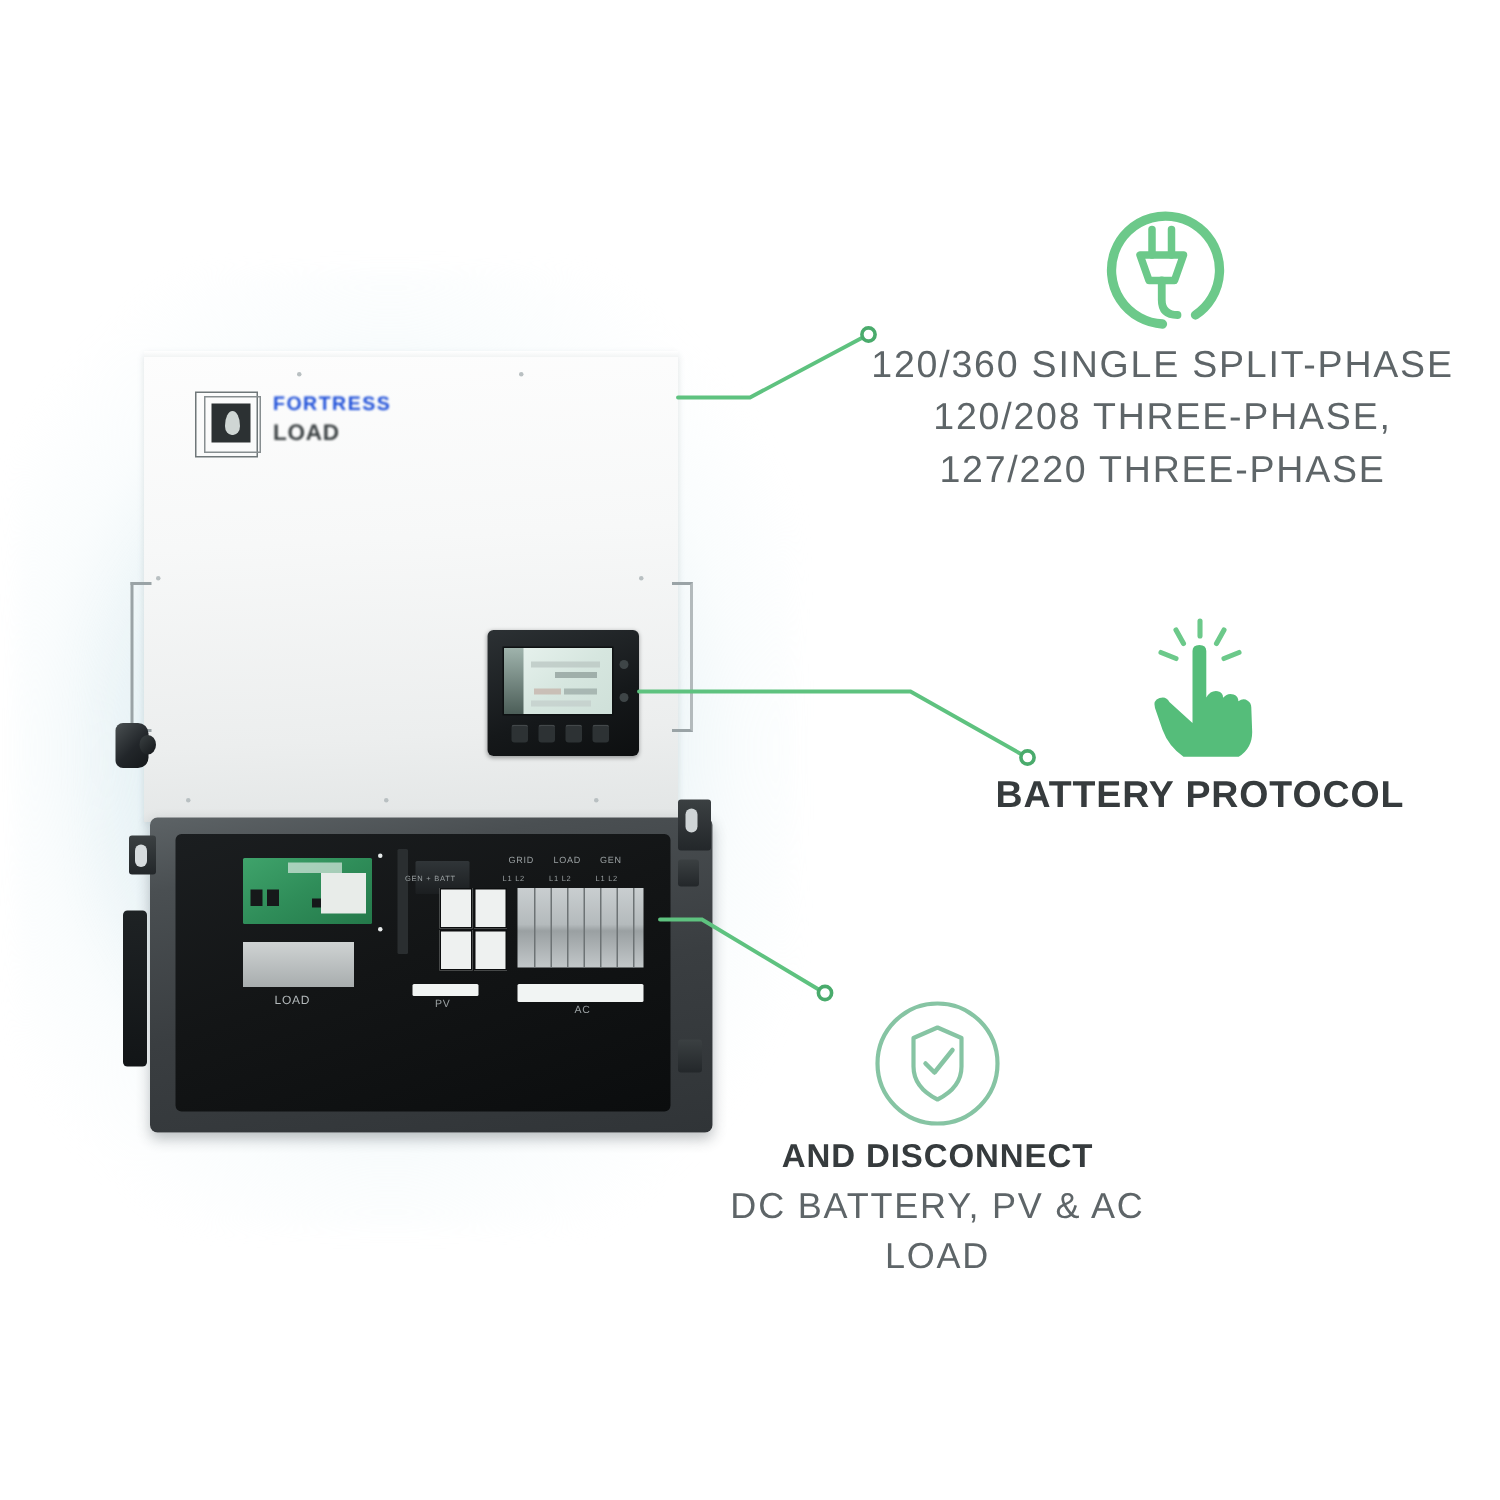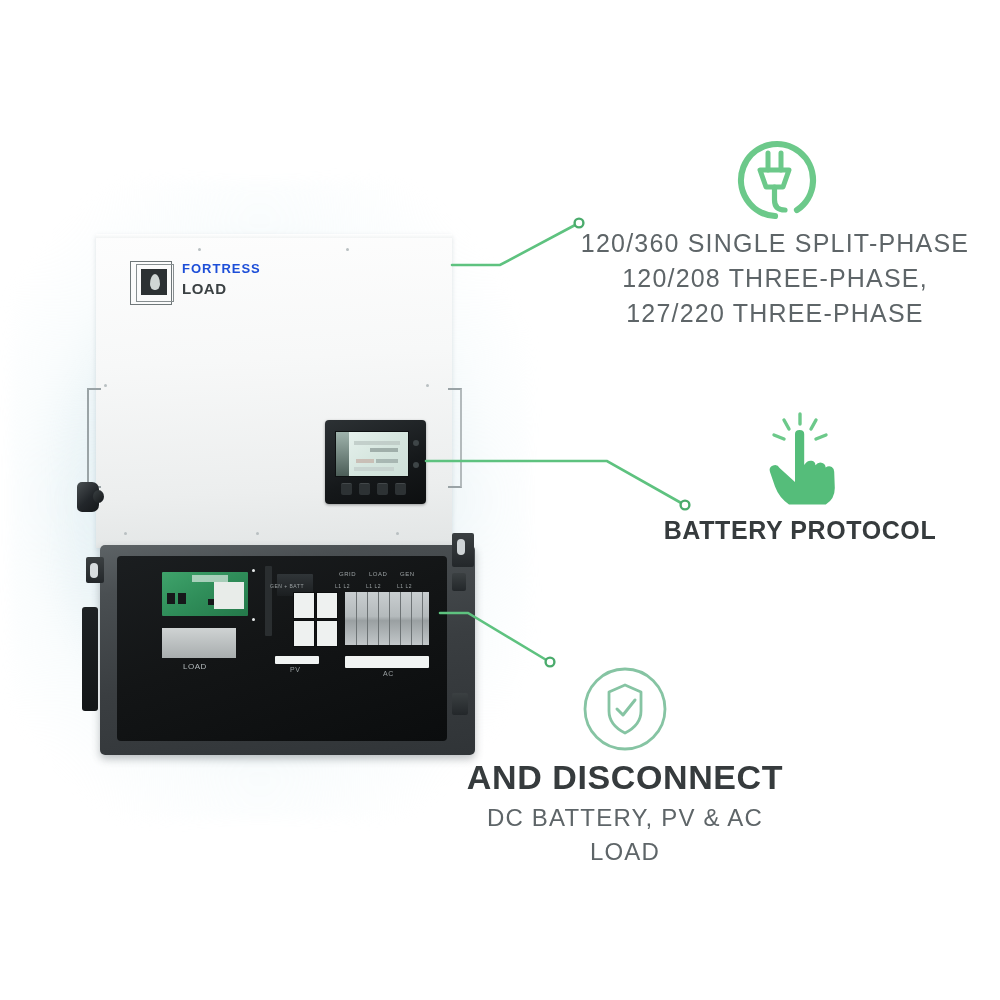--- a/index.html
+++ b/index.html
@@ -488,20 +488,20 @@
   </div>
 
   <div class="callout" style="left:425px; top:663px; width:400px;">
     <div class="icon-holder" style="width:92px;height:92px;">
       <svg viewBox="0 0 92 92" width="92" height="92">
         <circle cx="46" cy="46" r="40" fill="none" stroke="#86c4a3" stroke-width="2.8"></circle>
         <path d="M46 22 L62 29 L62 48 Q62 62 46 70 Q30 62 30 48 L30 29 Z" fill="none" stroke="#86c4a3" stroke-width="2.8" stroke-linejoin="round"></path>
         <path d="M38 46 L44 52 L56 37" fill="none" stroke="#86c4a3" stroke-width="3" stroke-linecap="round" stroke-linejoin="round"></path>
       </svg>
     </div>
-    <div class="callout-title" style="font-size:34px; margin-top:3px;">AND DISCONNECT</div>
+    <div class="callout-title" style="font-size:22px; margin-top:3px;">AND DISCONNECT</div>
     <div class="callout-sub" style="font-size:24px; margin-top:6px;">DC BATTERY, PV &amp; AC</div>
     <div class="callout-sub" style="font-size:24px; margin-top:3px;">LOAD</div>
   </div>
 
   <div class="watermark"></div>
 
 </div>
 
 </body></html>

